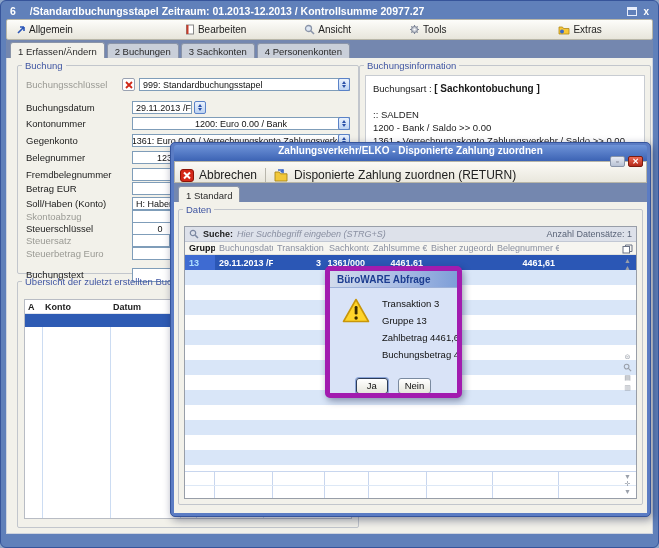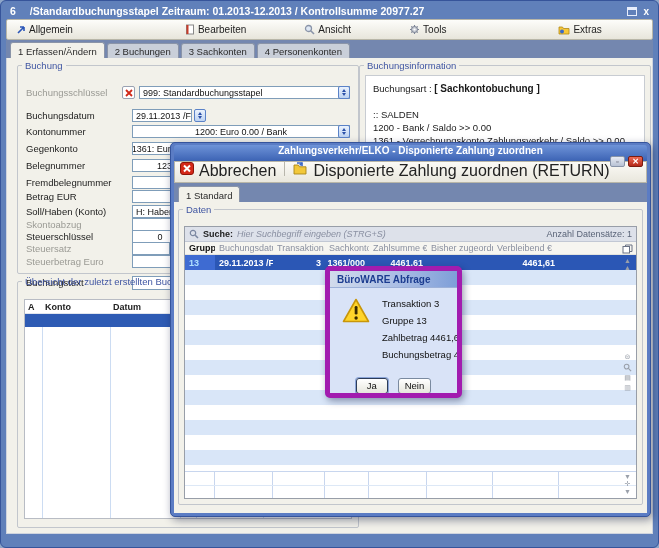--- a/index.html
+++ b/index.html
@@ -23,21 +23,21 @@
   .tab { font-size:9.5px; color:#2a2a2a; background:#c9cfd9; border:1px solid #8a94a8; border-bottom:none; border-radius:3px 3px 0 0; padding:2px 7px 1px; margin-right:2px; }
   .tab.active { background:#f2f1ea; font-weight:normal; position:relative; top:0; padding-top:3px; }
 
   .content { position:relative; height:476px; background:#f2f1ea; border:1px solid #cfd4de; border-top:none; }
 
   fieldset { border:1px solid #c2c6cc; border-radius:2px; position:absolute; }
   legend { font-size:9.5px; color:#3f55a2; padding:0 3px; margin-left:4px; }
 
   
   .fs-buchung { left:10px; top:2px; width:342px; height:214px; }
-  .frow { position:absolute; left:0; width:100%; height:14px;margin-top:8px; }
+  .frow { position:absolute; left:0; width:100%; height:14px; }
   .flabel { position:absolute; left:8px; top:1px; font-size:9.5px; color:#1c1c1c; }
   .flabel.dis { color:#9a9a94; }
   .fld { position:absolute; top:0; height:13px; background:#fff; border:1px solid #7f9db9; font-size:9px; color:#111; display:flex; align-items:center; padding:0 3px; overflow:hidden; white-space:nowrap; }
   .fld.center { justify-content:center; }
   .fld.right { justify-content:flex-end; }
   .spin { position:absolute; top:0; width:12px; height:13px; background:linear-gradient(#eaf2fd,#bdd3f2); border:1px solid #5a82c8; border-radius:2px; }
   .spin::before, .spin::after { content:""; position:absolute; left:3px; border-left:2.5px solid transparent; border-right:2.5px solid transparent; }
   .spin::before { top:2px; border-bottom:3.5px solid #2a50a8; }
   .spin::after { bottom:2px; border-top:3.5px solid #2a50a8; }
   .redx { position:absolute; top:0; width:13px; height:13px; background:#fff; border:1px solid #9aa2b2; border-radius:2px; display:flex; align-items:center; justify-content:center; }
@@ -57,21 +57,21 @@
   .ov-sel { height:13px; background:#2e5bb4; }
   .ov-lines { position:absolute; top:27px; bottom:0; left:0; right:0; }
   .ov-vline { position:absolute; top:0; bottom:0; width:1px; background:#ccdcf2; }
 
   
   .dialog { position:absolute; left:170px; top:142px; width:481px; height:375px; background:#5b7cc4; border:1px solid #35549c; border-radius:5px; padding:2px 3px 3px 3px; box-shadow:2px 3px 8px rgba(10,20,60,.45); z-index:10; }
   .dlg-title { height:16px; display:flex; align-items:center; color:#fff; font-size:10px; font-weight:bold; padding:0 4px; background:linear-gradient(#6e93d8,#3c63b4); border-radius:3px 3px 0 0;flex-direction:column; }
   .dlg-btns { margin-left:auto; display:flex; gap:3px; }
   .dlg-min { width:15px; height:11px; background:linear-gradient(#e8ecf4,#b8c2d4); border:1px solid #8894a8; border-radius:2px; font-size:7px; color:#445; text-align:center; line-height:10px; }
   .dlg-close { width:15px; height:11px; background:linear-gradient(#ee6a55,#b42818); border:1px solid #7c1c10; border-radius:2px; color:#fff; font-size:8px; font-weight:bold; text-align:center; line-height:10px; }
-  .dlg-toolbar { height:22px; background:linear-gradient(#fbfaf6,#e9e7dd); border:1px solid #b8b6a8; display:flex; align-items:flex-start; font-size:16px; color:#222; padding:0 5px; gap:5px; }
+  .dlg-toolbar { height:22px; background:linear-gradient(#fbfaf6,#e9e7dd); border:1px solid #b8b6a8; display:flex; align-items:flex-end; font-size:12px; color:#222; padding:0 5px; gap:5px; }
   .dlg-band { height:19px; background:#7487af; display:flex; align-items:flex-end; padding:0 4px; }
   .dlg-content { position:relative; height:calc(100% - 16px - 22px - 19px); background:#f2f1ea; padding:2px 4px 8px 4px; }
   .fs-daten { position:relative; width:100%; height:100%; }
   .tblwrap { position:absolute; inset:11px 5px 5px 5px; background:#fff; border:1px solid #989ea8; display:flex; flex-direction:column; overflow:hidden; }
   .search-row { height:15px; background:#dde1ea; border-bottom:1px solid #c2c8d4; display:flex; align-items:center; padding:0 4px; gap:4px; font-size:9px; }
   .search-lbl { font-weight:bold; color:#222; }
   .search-ph { font-style:italic; color:#8a90a2; }
   .search-count { margin-left:auto; color:#5a6478; }
   .hdr-row { height:13px; display:flex; font-size:9px; color:#8a90a0; align-items:center; background:#f6f5f0; border-bottom:1px solid #e4e4de; }
   .hdr-row span, .sel-row span { padding:0 4px; overflow:hidden; white-space:nowrap; }
@@ -350,21 +350,21 @@
             <span class="search-count">Anzahl Datensätze: 1</span>
           </div>
 
           <div class="hdr-row">
             <span class="c0">Gruppe</span>
             <span class="c1">Buchungsdatum</span>
             <span class="c2">Transaktion</span>
             <span class="c3">Sachkonto</span>
             <span class="c4">Zahlsumme €</span>
             <span class="c5">Bisher zugeordnet</span>
-            <span class="c6">Verbleibend €</span>
+            <span class="c6">Belegnummer €</span>
             <span class="c7"></span>
             <span class="c8"></span>
           </div>
 
           <div class="sel-row">
             <span class="c0">13</span>
             <span class="c1">29.11.2013 /Fr</span>
             <span class="c2 ar">3</span>
             <span class="c3 ar">1361/000</span>
             <span class="c4 ar">4461,61</span>

